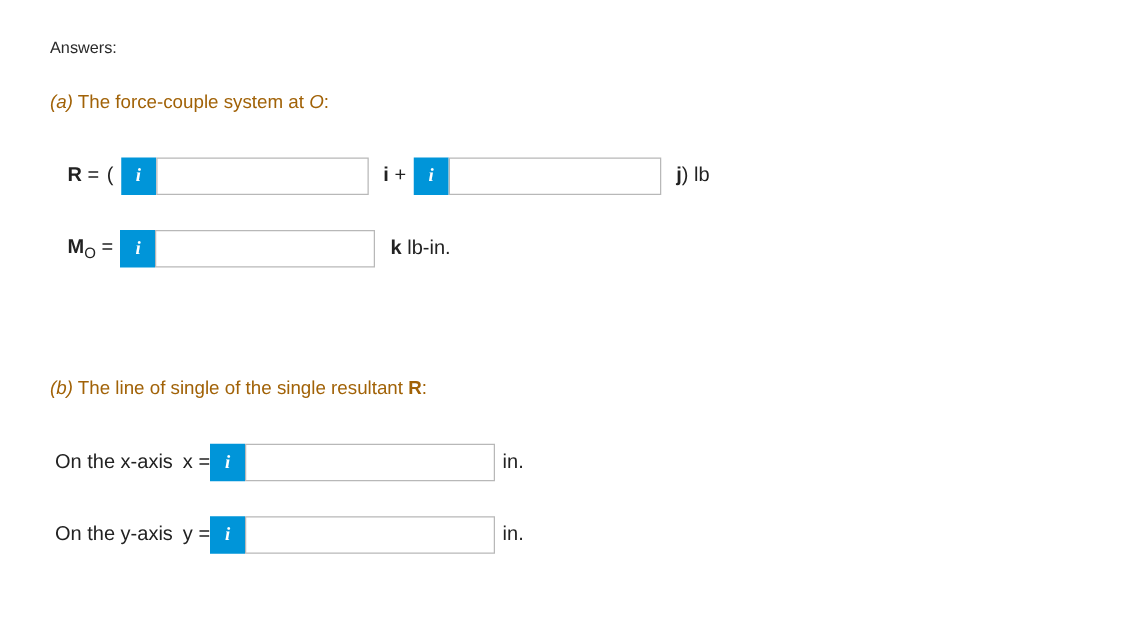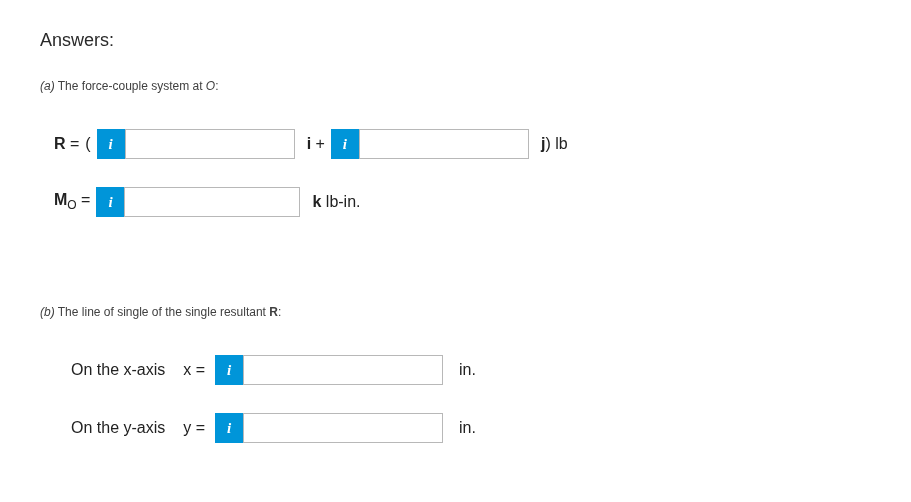--- a/index.html
+++ b/index.html
@@ -9,27 +9,27 @@
     }
     body {
       font-family: 'Segoe UI', 'Helvetica Neue', Arial, sans-serif;
       font-size: 16px;
       color: #333;
       padding: 30px 40px;
       background: #fff;
       width: 911px;
     }
     .heading {
-      font-size: 18px;
+      font-size: 13px;
       color: #2a2a2a;
       margin-bottom: 28px;
     }
     .part-label {
-      font-size: 12px;
-      color: #404040;
+      font-size: 15px;
+      color: #a16207;
       margin-bottom: 36px;
       font-style: normal;
     }
     .part-label .italic {
       font-style: italic;
     }
     .row {
       display: flex;
       align-items: center;
       margin-bottom: 28px;
@@ -95,22 +95,21 @@
     }
     .axis-label {
       font-size: 16px;
       color: #222;
       white-space: nowrap;
     }
     .axis-row {
       display: flex;
       align-items: center;
       margin-bottom: 28px;
-      gap: 10px;
-      margin-left: 31px;
+      margin-left: 4px;
     }
     .eq-group {
       display: inline-flex;
       align-items: center;
     }
   </style>
 </head>
 <body>
 
 <div class="heading">Answers:</div>

